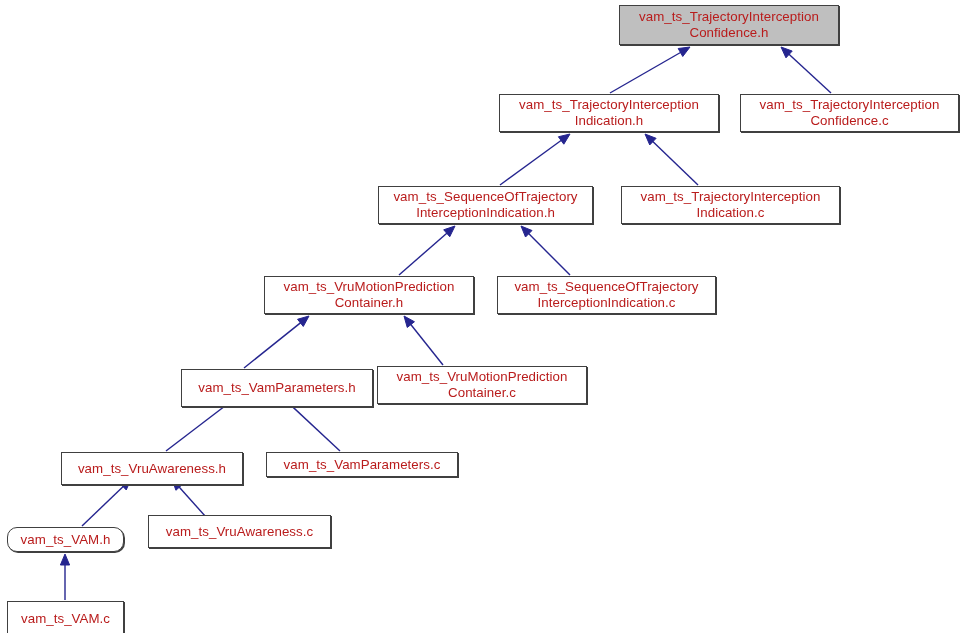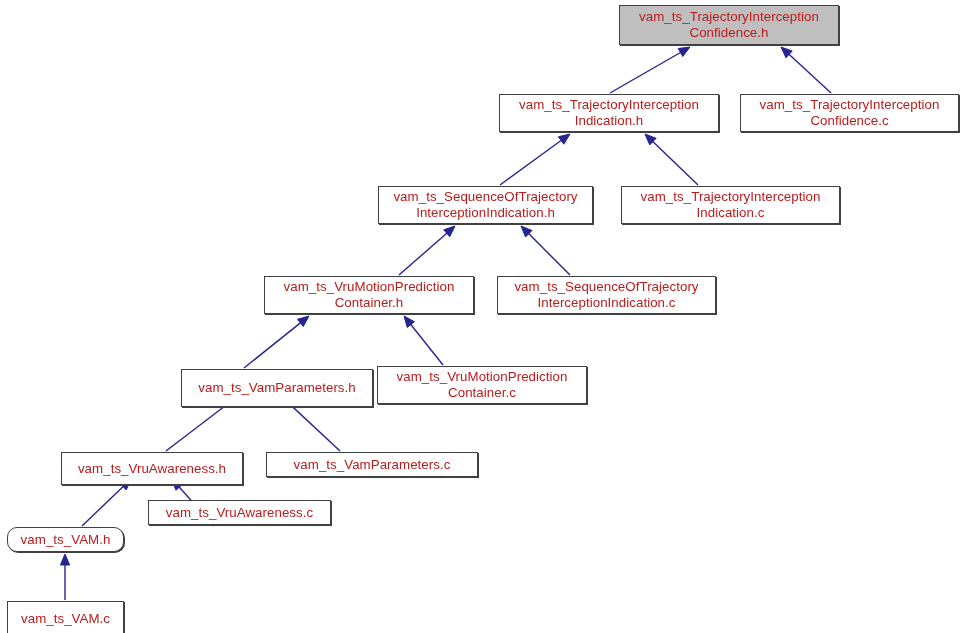--- a/index.html
+++ b/index.html
@@ -122,18 +122,18 @@
       <div class="gnode" title="vam_ts_TrajectoryInterceptionIndication.c" style="left: 621px; top: 186px; width: 219px; height: 38px;"><span class="nlabel">vam_ts_TrajectoryInterception
 Indication.c</span></div>
       <div class="gnode" title="vam_ts_VruMotionPredictionContainer.h" style="left: 264px; top: 276px; width: 210px; height: 38px;"><span class="nlabel">vam_ts_VruMotionPrediction
 Container.h</span></div>
       <div class="gnode" title="vam_ts_SequenceOfTrajectoryInterceptionIndication.c" style="left: 497px; top: 276px; width: 219px; height: 38px;"><span class="nlabel">vam_ts_SequenceOfTrajectory
 InterceptionIndication.c</span></div>
       <div class="gnode" title="vam_ts_VamParameters.h" style="left: 161px; top: 369px; width: 192px; height: 38px; margin-left: 20px;"><span class="nlabel">vam_ts_VamParameters.h</span></div>
       <div class="gnode" title="vam_ts_VruMotionPredictionContainer.c" style="left: 377px; top: 366px; width: 210px; height: 38px;"><span class="nlabel">vam_ts_VruMotionPrediction
 Container.c</span></div>
       <div class="gnode" title="vam_ts_VruAwareness.h" style="left: 61px; top: 452px; width: 182px; height: 33px;"><span class="nlabel">vam_ts_VruAwareness.h</span></div>
-      <div class="gnode" title="vam_ts_VamParameters.c" style="left: 266px; top: 452px; width: 212px; height: 25px; align-items: center;"><span class="nlabel">vam_ts_VamParameters.c</span></div>
+      <div class="gnode" title="vam_ts_VamParameters.c" style="left: 266px; top: 452px; width: 192px; height: 25px; align-items: center;"><span class="nlabel">vam_ts_VamParameters.c</span></div>
       <div class="gnode" title="vam_ts_VAM.h" style="left: 7px; top: 527px; width: 117px; height: 25px; border-radius: 10px;"><span class="nlabel">vam_ts_VAM.h</span></div>
-      <div class="gnode" title="vam_ts_VruAwareness.c" style="left: 148px; top: 500px; width: 183px; height: 25px;"><span class="nlabel">vam_ts_VruAwareness.c</span></div>
+      <div class="gnode" title="vam_ts_VruAwareness.c" style="left: 148px; top: 515px; width: 183px; height: 33px;"><span class="nlabel">vam_ts_VruAwareness.c</span></div>
       <div class="gnode" title="vam_ts_VAM.c" style="left: 7px; top: 601px; width: 117px; height: 36px;"><span class="nlabel">vam_ts_VAM.c</span></div>
     </div>
 </div>
 
 </body></html>

